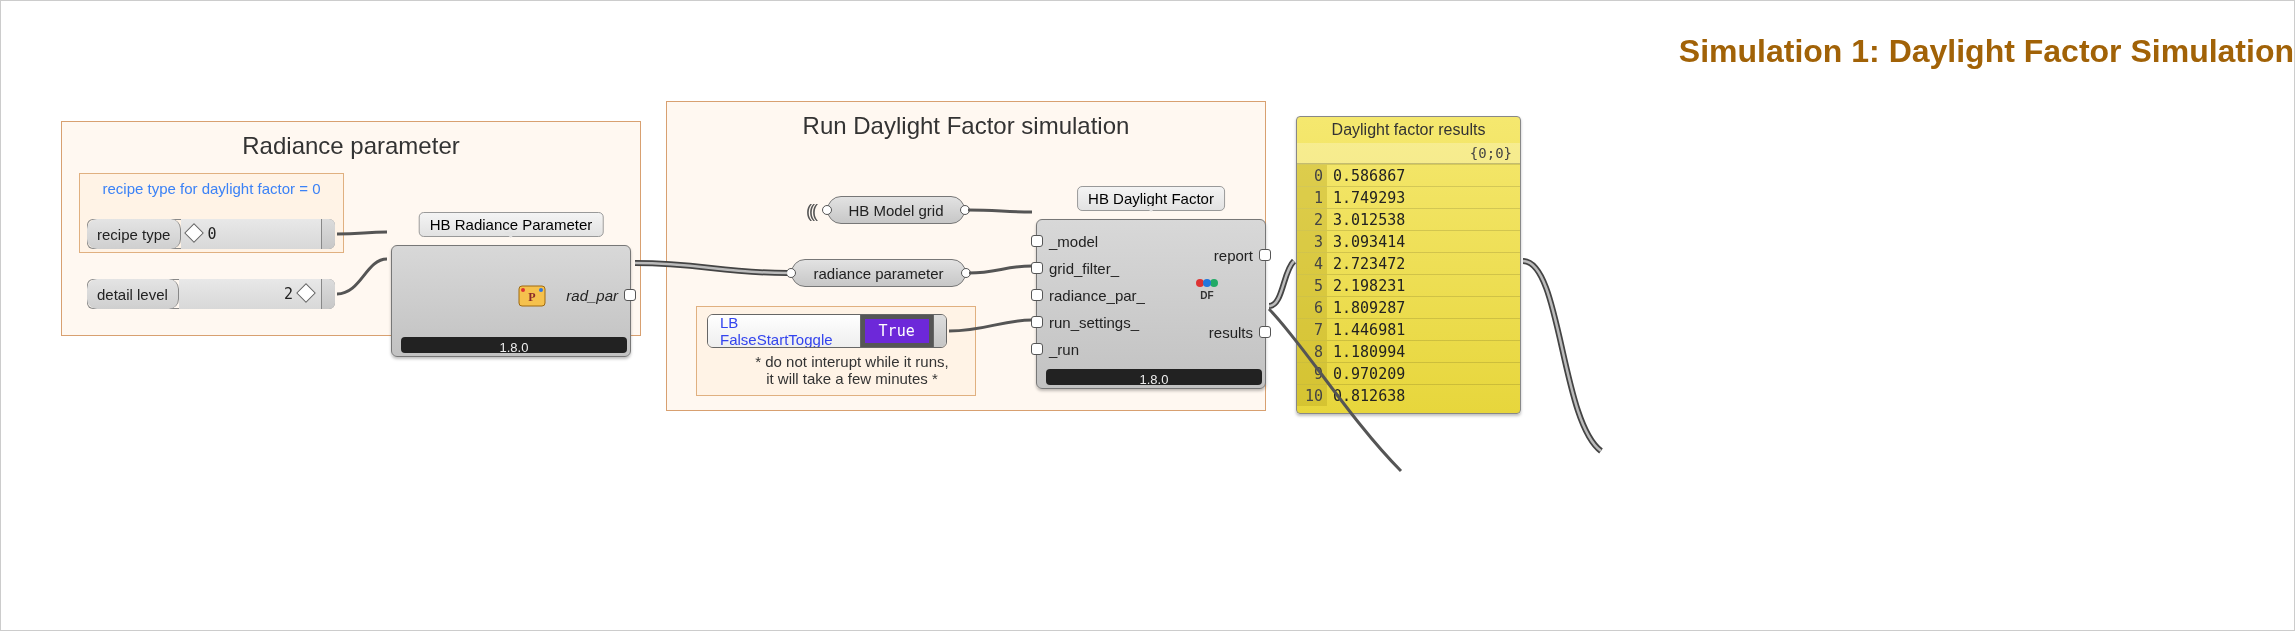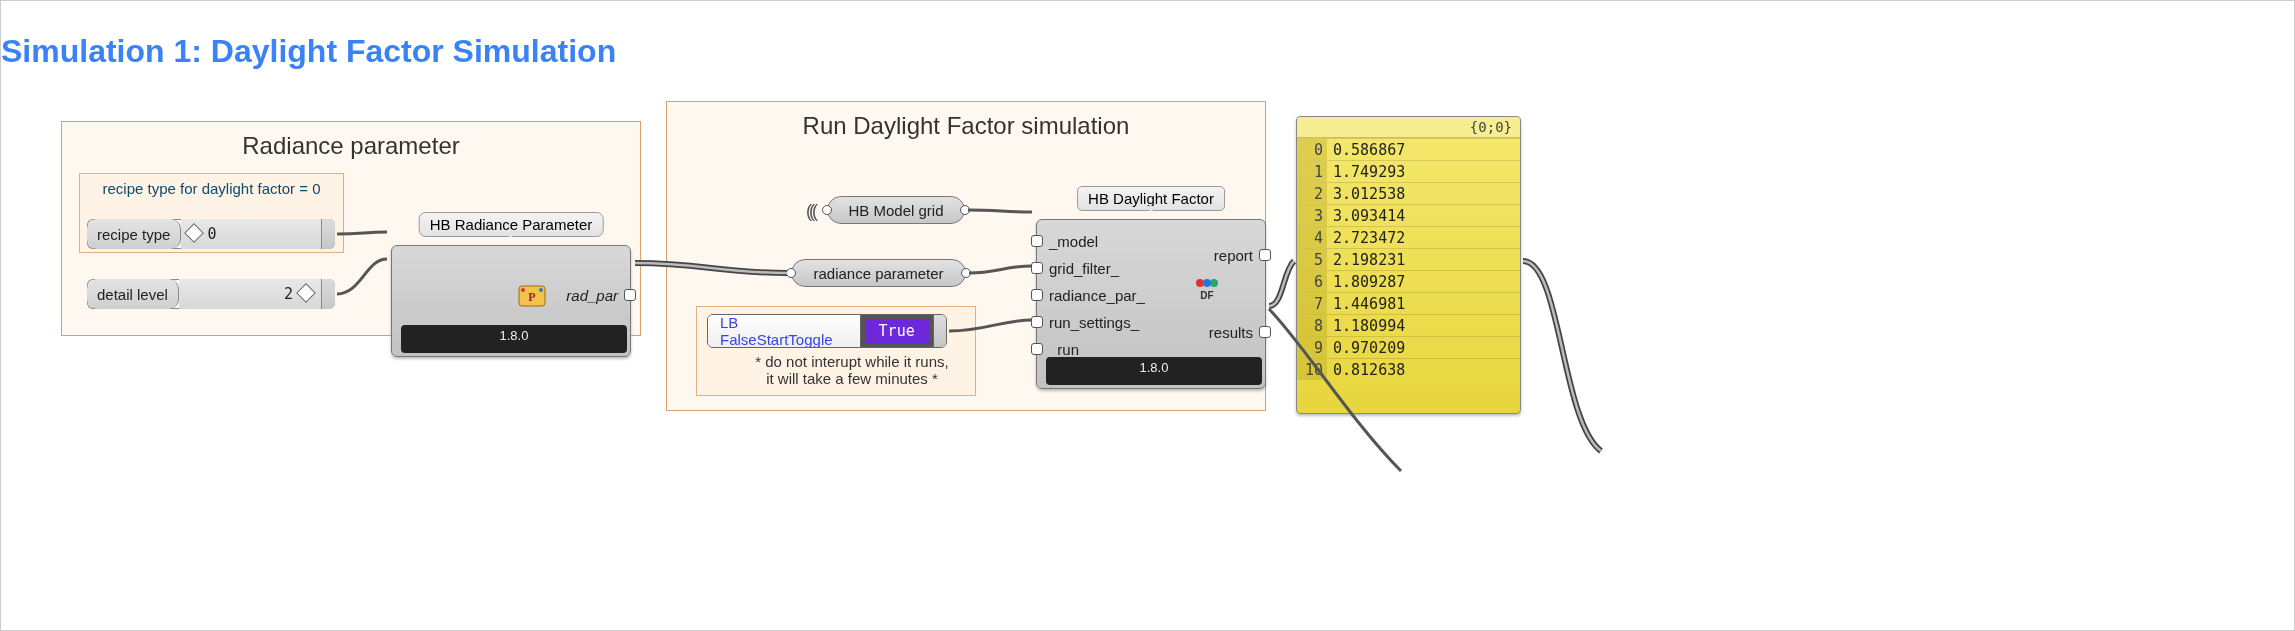--- a/index.html
+++ b/index.html
@@ -16,24 +16,24 @@
     position: absolute;
     left: 0; top: 0;
     width: 2295px;
     height: 631px;
     border: 1px solid #ccc;
   }
   .page-title {
     position: absolute;
     left: 0; top: 32px;
     width: 100%;
-    text-align: left;
+    text-align: right;
     font-size: 32px;
     font-weight: 700;
-    color: #3b82f6;
+    color: #a16207;
   }
   .group-box {
     position: absolute;
     border: 1px solid #d8a070;
     background: rgba(255,235,215,0.35);
   }
   .group-title {
     position: absolute;
     top: 10px;
     left: 0; right: 0;
@@ -44,21 +44,21 @@
   .sub-group {
     position: absolute;
     border: 1px solid #e0b080;
     background: rgba(255,235,215,0.4);
   }
   .sub-group-label {
     position: absolute;
     top: 6px; left: 0; right: 0;
     text-align: center;
     font-size: 15px;
-    color: #0c4a6e;
+    color: #3b82f6;
   }
   
   .slider-comp {
     position: absolute;
     display: flex;
     height: 30px;
     border-radius: 6px;
     overflow: hidden;
     box-shadow: inset 0 0 0 1px #888;
     font-size: 15px;
@@ -144,21 +144,21 @@
   .comp-port-in { left:-18px; }
   .comp-port-out { right:-18px; }
   .comp-footer {
     position:absolute;
     left:9px; right:3px; bottom:3px;
     background:#222;
     color:#eee;
     text-align:center;
     font-size:13px;
     border-radius:4px;
-    height:28px; line-height:22px;
+    height:16px; line-height:22px;
   }
   .comp-icon {
     position:absolute;
     width:30px; height:28px;
   }
   
   .capsule {
     position:absolute;
     background: linear-gradient(#e2e2e2,#c7c7c7);
     border:1px solid #777;
@@ -290,21 +290,21 @@
   <div class="slider-comp" style="left:86px; top:278px; width:248px;">
     <div class="slider-label">detail level</div>
     <div class="slider-track">
       <span class="slider-value" style="right:28px;">2</span>
       <span class="slider-thumb" style="right:8px;"></span>
     </div>
     <div class="slider-grip"></div>
   </div>
 
   <div class="node comp-node" style="left:390px; top:216px; width:240px; height:112px;">
-    <div class="node-label-tag" style="top:-34px;border-radius:7px;">HB Radiance Parameter</div>
+    <div class="node-label-tag" style="top:-34px;">HB Radiance Parameter</div>
     <div class="comp-icon" style="left:125px; top:36px;">
       <svg viewBox="0 0 30 28">
           <rect x="2" y="4" width="26" height="20" rx="3" fill="#f5c14d" stroke="#a06a10"></rect>
           <text x="15" y="19" text-anchor="middle" font-size="12" font-family="serif" fill="#8a2a2a" font-weight="bold">P</text>
           <circle cx="6" cy="8" r="2" fill="#d33"></circle>
           <circle cx="24" cy="8" r="2" fill="#37d"></circle>
         </svg>
     </div>
     <div class="comp-outputs" style="top:36px;font-style:italic;">
       <div class="comp-row"><span>rad_par</span><span class="comp-port-out"></span></div>
@@ -359,20 +359,21 @@
         </svg>
     </div>
     <div class="comp-outputs" style="top:22px;">
       <div class="comp-row"><span>report</span><span class="comp-port-out"></span></div>
       <div class="comp-row" style="margin-top:50px;"><span>results</span><span class="comp-port-out"></span></div>
     </div>
     <div class="comp-footer">1.8.0</div>
   </div>
 
   <div class="results-panel" style="left:1295px; top:115px; width:225px; height:298px;">
+    <div class="results-title">Daylight factor results</div>
     <div class="results-header">{0;0}</div>
     <div class="results-rows">
       <div class="results-row">
           <span class="idx">0</span>
           <span class="val">0.586867</span>
         </div>
       <div class="results-row">
           <span class="idx">1</span>
           <span class="val">1.749293</span>
         </div>

